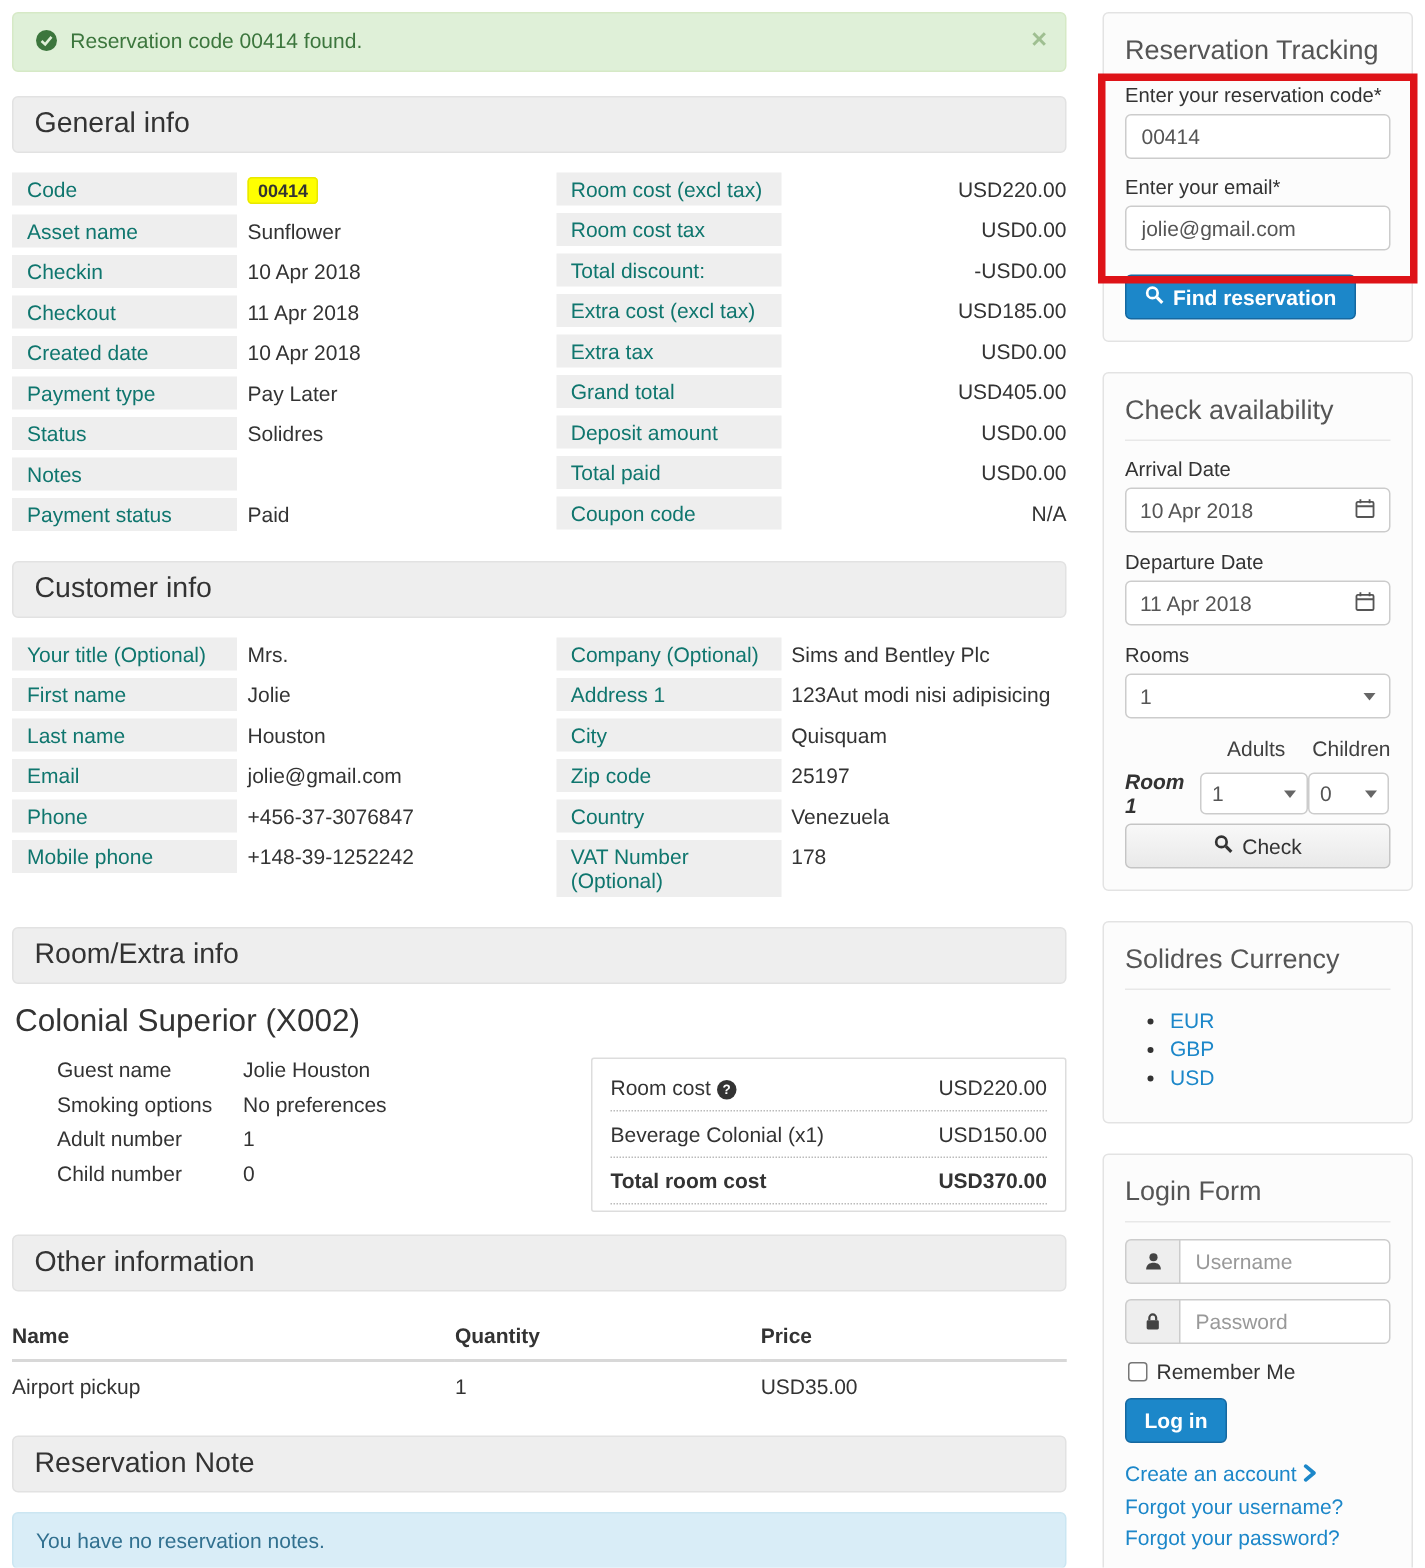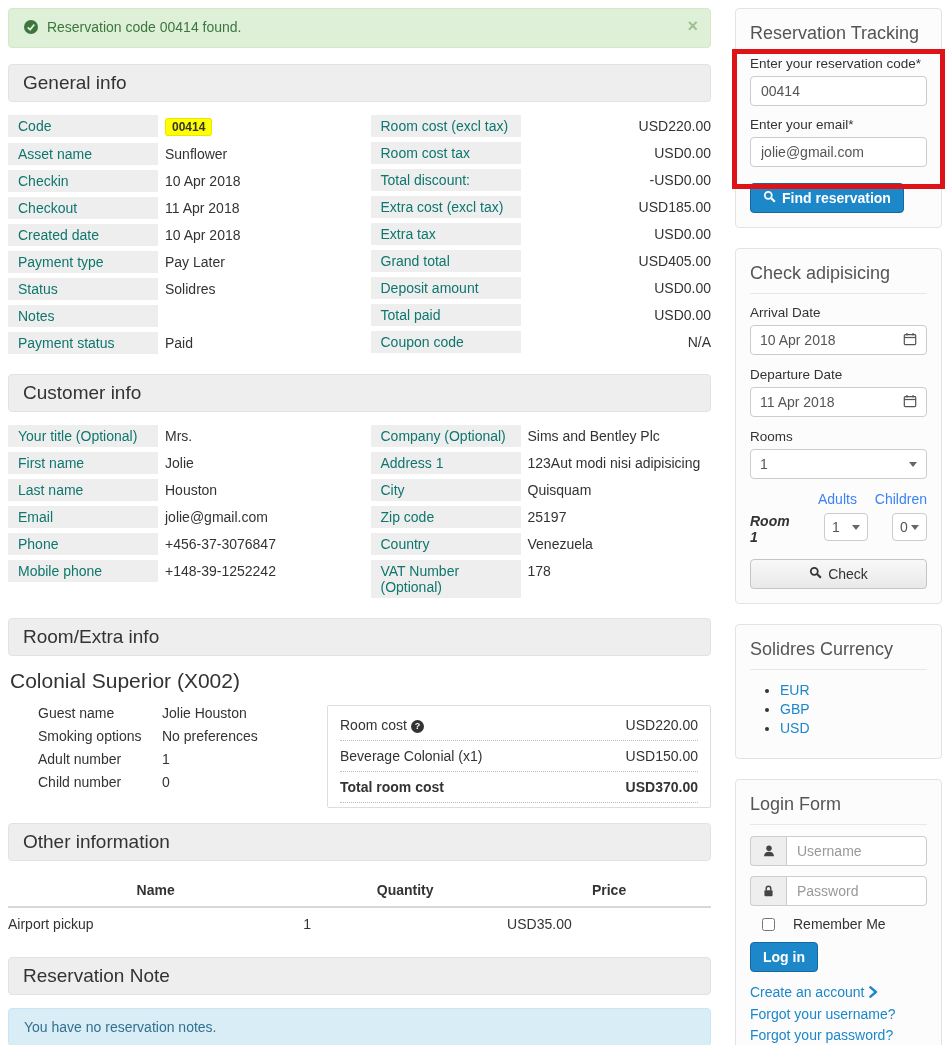--- a/index.html
+++ b/index.html
@@ -45,34 +45,34 @@
     font-weight: bold; font-size: 12px; padding: 1px 6px; color: #333;
   }
 
   
   .room-title { font-size: 21px; color: #333; margin: 10px 0 12px 2px; font-weight: 400; }
   .room-flex { display: flex; justify-content: space-between; align-items: flex-start; margin-bottom: 10px; }
   .room-details { margin-left: 30px; flex: 0 0 auto; }
   .rd-row { display: flex; margin-bottom: 6px; line-height: 17px; }
   .rd-row .rd-lbl { flex: 0 0 112px; }
   .rd-row .rd-val { padding-left: 12px; }
-  .cost-box { width: 384px; border: 1px solid #ddd; border-radius: 2px; padding: 4px 12px; }
+  .cost-box { width: 317px; border: 1px solid #ddd; border-radius: 2px; padding: 4px 12px; }
   .cost-row { display: flex; justify-content: space-between; padding: 7px 0 6px;
               border-bottom: 1px dotted #bbb; line-height: 17px; }
   .cost-row:last-child { border-bottom: 1px dotted #bbb; }
   .cost-row.bold { font-weight: bold; }
   .q-icon {
     display: inline-block; width: 13px; height: 13px; background: #333; color: #fff;
     border-radius: 50%; font-size: 9px; font-weight: bold; text-align: center;
     line-height: 13px; vertical-align: 1px; margin-left: 4px; cursor: pointer;
   }
 
   
   .other-table { width: 100%; border-collapse: collapse; margin: 4px 0 14px; }
-  .other-table th { text-align: center; font-weight: bold; padding: 8px 0; border-bottom: 2px solid #d8d8d8; }
+  .other-table th { text-align: left; font-weight: bold; padding: 8px 0; border-bottom: 2px solid #d8d8d8; }
   .other-table td { padding: 8px 0 10px; }
   .other-table .c1 { width: 42%; } .other-table .c2 { width: 29%; }
 
   
   .panel {
     background: #fcfcfc; border: 1px solid #e3e3e3; border-radius: 4px;
     padding: 14px; margin-bottom: 20px; position: relative;
   }
   .panel-title { font-size: 18px; font-weight: 400; color: #555; margin-bottom: 12px; }
   .panel-title.divided { border-bottom: 1px solid #e8e8e8; padding-bottom: 9px; margin-bottom: 11px; }
@@ -108,39 +108,39 @@
     padding: 4px 9px; color: #555; cursor: pointer;
   }
   .caret-down {
     width: 0; height: 0; border-left: 4px solid transparent;
     border-right: 4px solid transparent; border-top: 5px solid #666;
   }
   .sel-sm { height: 28px; padding: 3px 7px; }
 
   .ppl-head { display: flex; gap: 9px; margin: 12px 0 6px; }
   .ppl-head .spacer { flex: 0 0 50px; }
-  .ppl-head .hd { text-align: center; color: #3b82f6; }
-  .ppl-row { display: flex; gap: 24px; margin-bottom: 14px; }
+  .ppl-head .hd { text-align: center; color: #404040; }
+  .ppl-row { display: flex; gap: 0; align-items: center; margin-bottom: 4px; }
   .room-lbl { flex: 0 0 50px; font-weight: bold; font-style: italic; }
   .w70 { width: 72px; } .w52 { width: 54px; }
 
   .currency-list { margin: 2px 0 6px 30px; }
   .currency-list li { line-height: 19px; }
   .link { color: #1c87c9; text-decoration: none; cursor: pointer; }
 
   .input-group { display: flex; margin-bottom: 10px; }
   .ig-addon {
     flex: 0 0 36px; display: flex; align-items: center; justify-content: center;
     background: #eee; border: 1px solid #ccc; border-right: none;
     border-radius: 4px 0 0 4px;
   }
   .ig-input { border-radius: 0 4px 4px 0; }
   .ig-input::placeholder, .text-input::placeholder { color: #999; opacity: 1; }
 
-  .remember-row { display: flex; align-items: center; gap: 18px; margin: 2px 12px 10px; }
+  .remember-row { display: flex; align-items: center; gap: 6px; margin: 2px 2px 10px; }
   .remember-row input { width: 13px; height: 13px; }
   .login-links { margin-top: 10px; line-height: 20px; }
   .login-links div { margin-bottom: 1px; }
   .chev { vertical-align: -1px; margin-left: 4px; }
 </style>
 </head>
 <body>
 
 <div class="page">
 
@@ -375,21 +375,21 @@
       <button class="btn btn-primary" style="margin-top:5px">
         <span><svg width="13" height="13" viewBox="0 0 16 16">
               <circle cx="6.5" cy="6.5" r="4.3" fill="none" stroke="#fff" stroke-width="2.2"></circle>
               <line x1="10.2" y1="10.2" x2="14.6" y2="14.6" stroke="#fff" stroke-width="2.6"></line>
             </svg></span>
         <span>Find reservation</span>
       </button>
     </div>
 
     <div class="panel">
-      <div class="panel-title divided">Check adipisicing</div>
+      <div class="panel-title divided">Check availability</div>
 
       <label class="fld-label">Arrival Date</label>
       <div class="fake-input" style="margin-bottom:12px">
         <span>10 Apr 2018</span>
         <span><svg width="14" height="14" viewBox="0 0 16 16">
               <rect x="1.5" y="3" width="13" height="11.5" rx="1" fill="none" stroke="#555" stroke-width="1.4"></rect>
               <line x1="1.5" y1="6.3" x2="14.5" y2="6.3" stroke="#555" stroke-width="1.4"></line>
               <line x1="4.5" y1="1" x2="4.5" y2="4" stroke="#555" stroke-width="1.4"></line>
               <line x1="11.5" y1="1" x2="11.5" y2="4" stroke="#555" stroke-width="1.4"></line>
             </svg></span>

